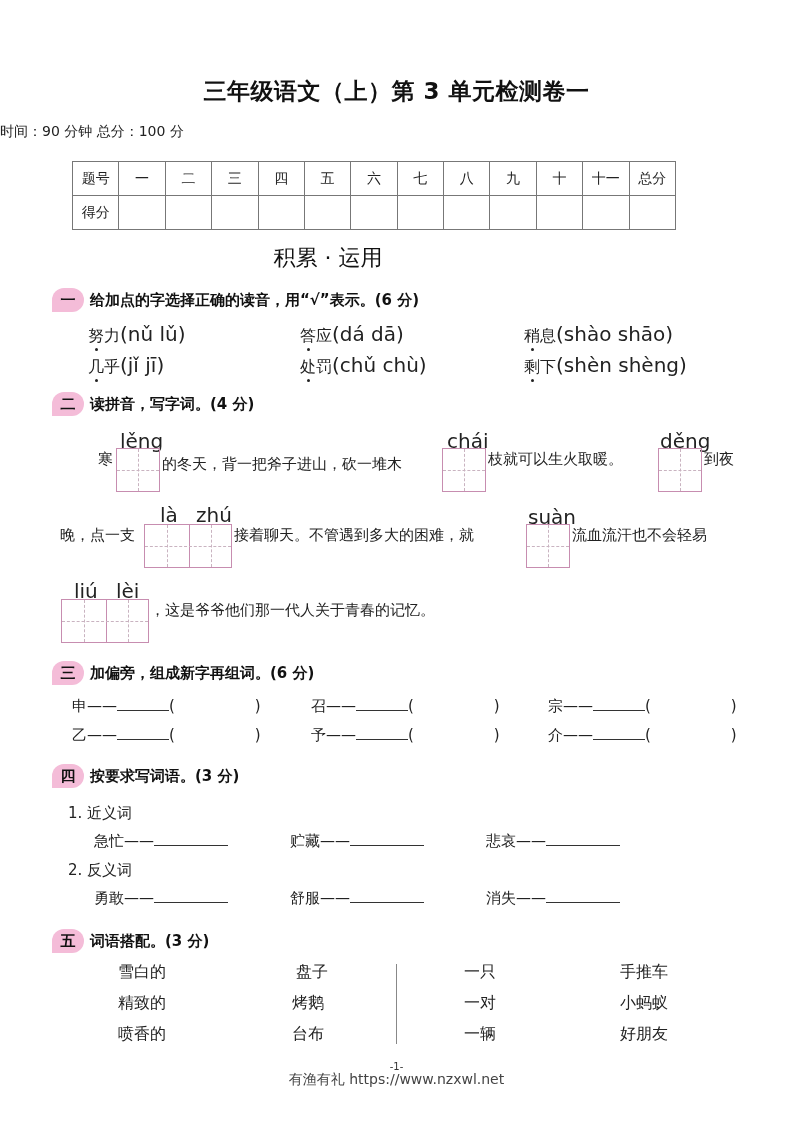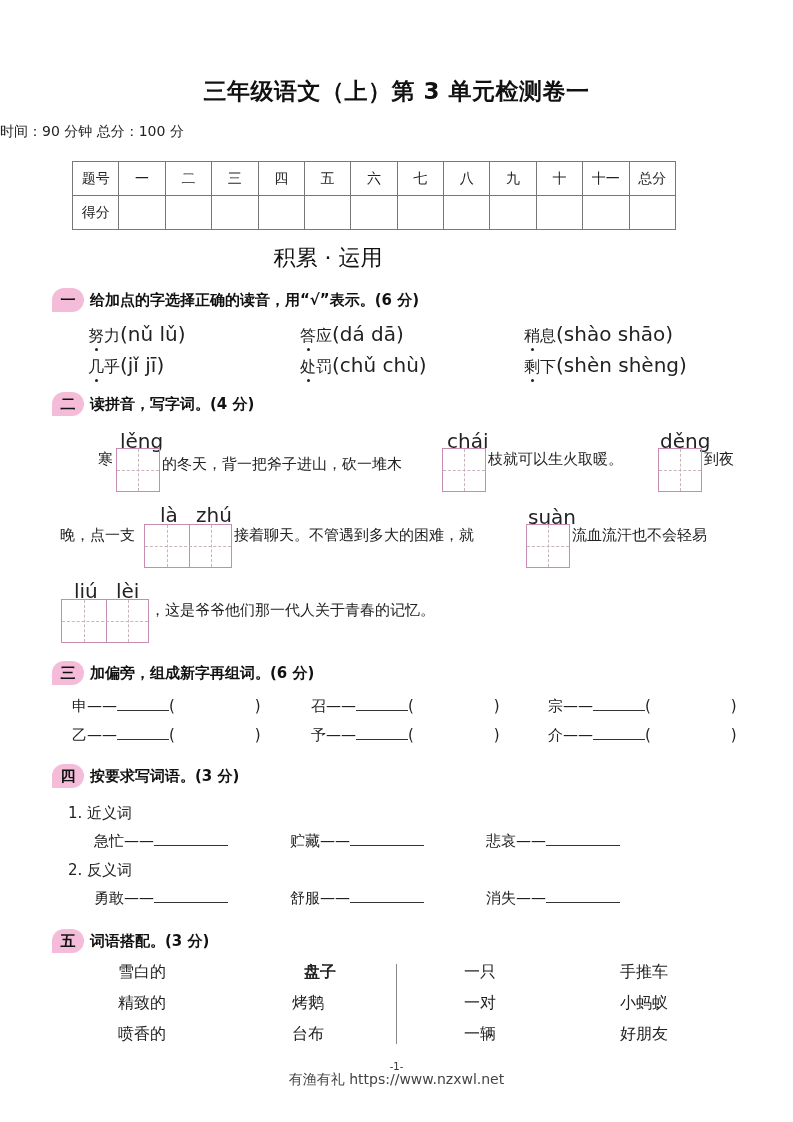--- a/index.html
+++ b/index.html
@@ -157,21 +157,21 @@
 <div class="abs row-text" style="left:290px; top:889px; font-size:15px;text-align:right;"><span>舒服——</span><span class="line-fill" style="width:74px;"></span></div>
 <div class="abs row-text" style="left:486px; top:889px; font-size:15px;text-align:right;"><span>消失——</span><span class="line-fill" style="width:74px;"></span></div>
 
 <div class="abs q-head" style="top:929px;">
   <span class="badge">五</span>
   <span>词语搭配。(3 分)</span>
 </div>
 <div class="abs row-text" style="left:118px; top:962px;">雪白的</div>
 <div class="abs row-text" style="left:118px; top:993px;">精致的</div>
 <div class="abs row-text" style="left:118px; top:1024px;">喷香的</div>
-<div class="abs row-text" style="left:304px; top:962px;font-weight:bold;">盘子</div>
+<div class="abs row-text" style="left:296px; top:962px;">盘子</div>
 <div class="abs row-text" style="left:292px; top:993px;">烤鹅</div>
 <div class="abs row-text" style="left:292px; top:1024px;">台布</div>
 <div class="divider"></div>
 <div class="abs row-text" style="left:464px; top:962px;">一只</div>
 <div class="abs row-text" style="left:464px; top:993px;">一对</div>
 <div class="abs row-text" style="left:464px; top:1024px;">一辆</div>
 <div class="abs row-text" style="left:620px; top:962px;">手推车</div>
 <div class="abs row-text" style="left:620px; top:993px;">小蚂蚁</div>
 <div class="abs row-text" style="left:620px; top:1024px;">好朋友</div>
 

